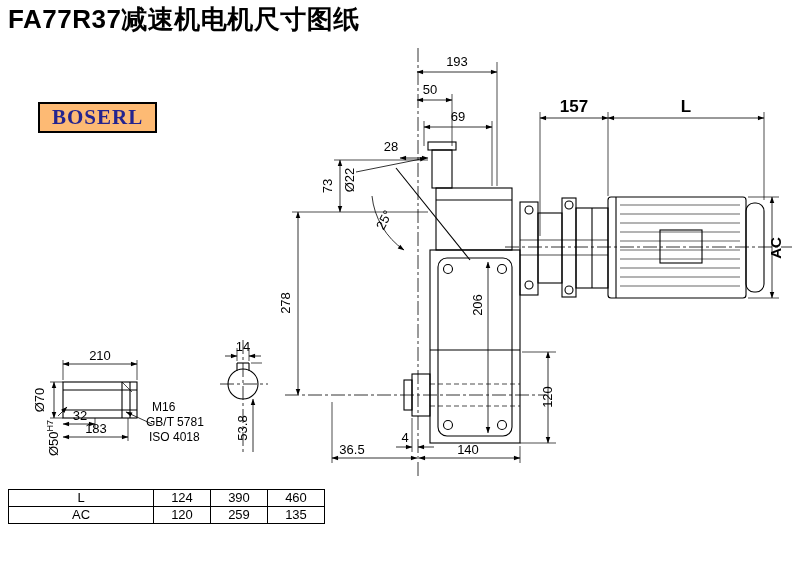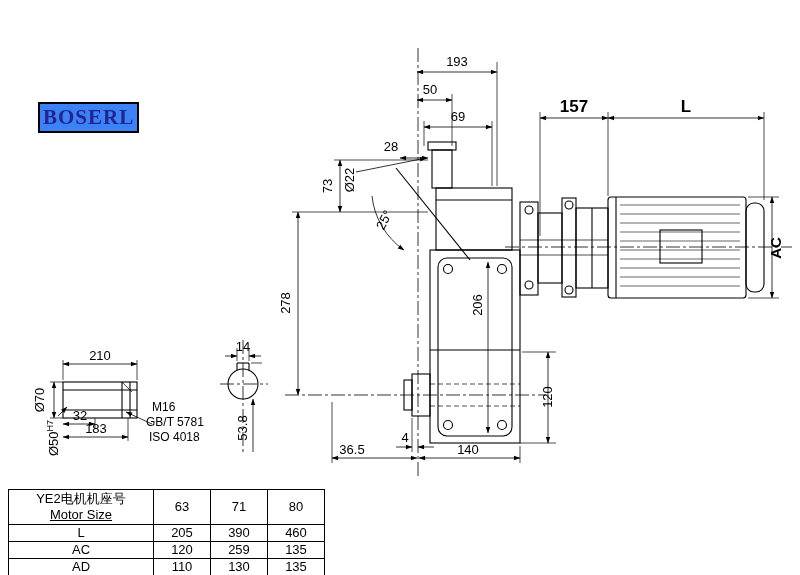--- a/index.html
+++ b/index.html
@@ -1,20 +1,20 @@
 <!DOCTYPE html>
 <html><head>
 <meta charset="utf-8">
 <style>
   html,body{margin:0;padding:0;background:#fff;}
   .page{position:relative;width:800px;height:575px;background:#fff;overflow:hidden;
         font-family:"Liberation Sans",sans-serif;color:#000;}
   .title{position:absolute;left:8px;top:2px;font-size:26px;font-weight:bold;letter-spacing:0.5px;}
-  .logo{position:absolute;left:38px;top:102px;border:2px solid #000;background:#3b82f6;
-        padding:1px 3px;font-family:"Liberation Serif",serif;font-weight:bold;
+  .logo{position:absolute;left:38px;top:102px;border:2px solid #000;background:#fdba74;
+        padding:1px 12px;font-family:"Liberation Serif",serif;font-weight:bold;
         font-size:21px;color:#24248f;letter-spacing:1px;}
   svg{position:absolute;left:0;top:0;}
   .ln{stroke:#000;stroke-width:1.1;fill:none;}
   .thin{stroke:#000;stroke-width:0.7;fill:none;}
   .fin{stroke:#000;stroke-width:0.6;fill:none;}
   .cl{stroke:#000;stroke-width:0.8;fill:none;stroke-dasharray:14 3 3 3;}
   .hid{stroke:#000;stroke-width:0.7;fill:none;stroke-dasharray:5 3;}
   .dim{stroke:#000;stroke-width:0.8;fill:none;}
   text{fill:#000;stroke:none;font-size:13px;text-anchor:middle;font-family:"Liberation Sans",sans-serif;}
   text.big{font-size:17px;font-weight:bold;}
@@ -24,20 +24,21 @@
   .dtable td{border:1px solid #000;font-size:13px;text-align:center;padding:0;line-height:16px;height:16px;}
   .dtable .hrow td{height:34px;}
   .hdr0{text-align:left;padding-left:8px;}
   .u{text-decoration:underline;}
 </style>
 </head>
 <body>
 
 <div class="page">
 
+  <div class="title">FA77R37减速机电机尺寸图纸</div>
 
   <div class="logo">
     <span>BOSERL</span>
   </div>
 
   <svg width="800" height="575" viewBox="0 0 800 575">
     <defs>
       <marker id="arr" viewBox="0 0 10 10" refX="9.5" refY="5" markerWidth="10" markerHeight="8" orient="auto-start-reverse">
         <path d="M0,1.5 L10,5 L0,8.5 z" fill="#000"></path>
       </marker>
@@ -196,43 +197,28 @@
   </svg>
 
   <table class="dtable">
     <colgroup>
         <col style="width:145px">
         <col style="width:57px">
         <col style="width:57px">
         <col style="width:57px">
       </colgroup>
     <tbody>
-        <tr class="hrow">
-      <td class="hdr0">
-        <div>YE2电机机座号</div>
-        <div class="u">Motor Size</div>
-      </td>
-      <td>63</td>
-      <td>71</td>
-      <td>80</td>
-    </tr>
     <tr>
       <td>L</td>
-      <td>205</td>
+      <td>124</td>
       <td>390</td>
       <td>460</td>
     </tr>
     <tr>
       <td>AC</td>
       <td>120</td>
       <td>259</td>
       <td>135</td>
     </tr>
-    <tr>
-      <td>AD</td>
-      <td>110</td>
-      <td>130</td>
-      <td>135</td>
-    </tr>
   </tbody>
     </table>
 
 </div>
 
 </body></html>

